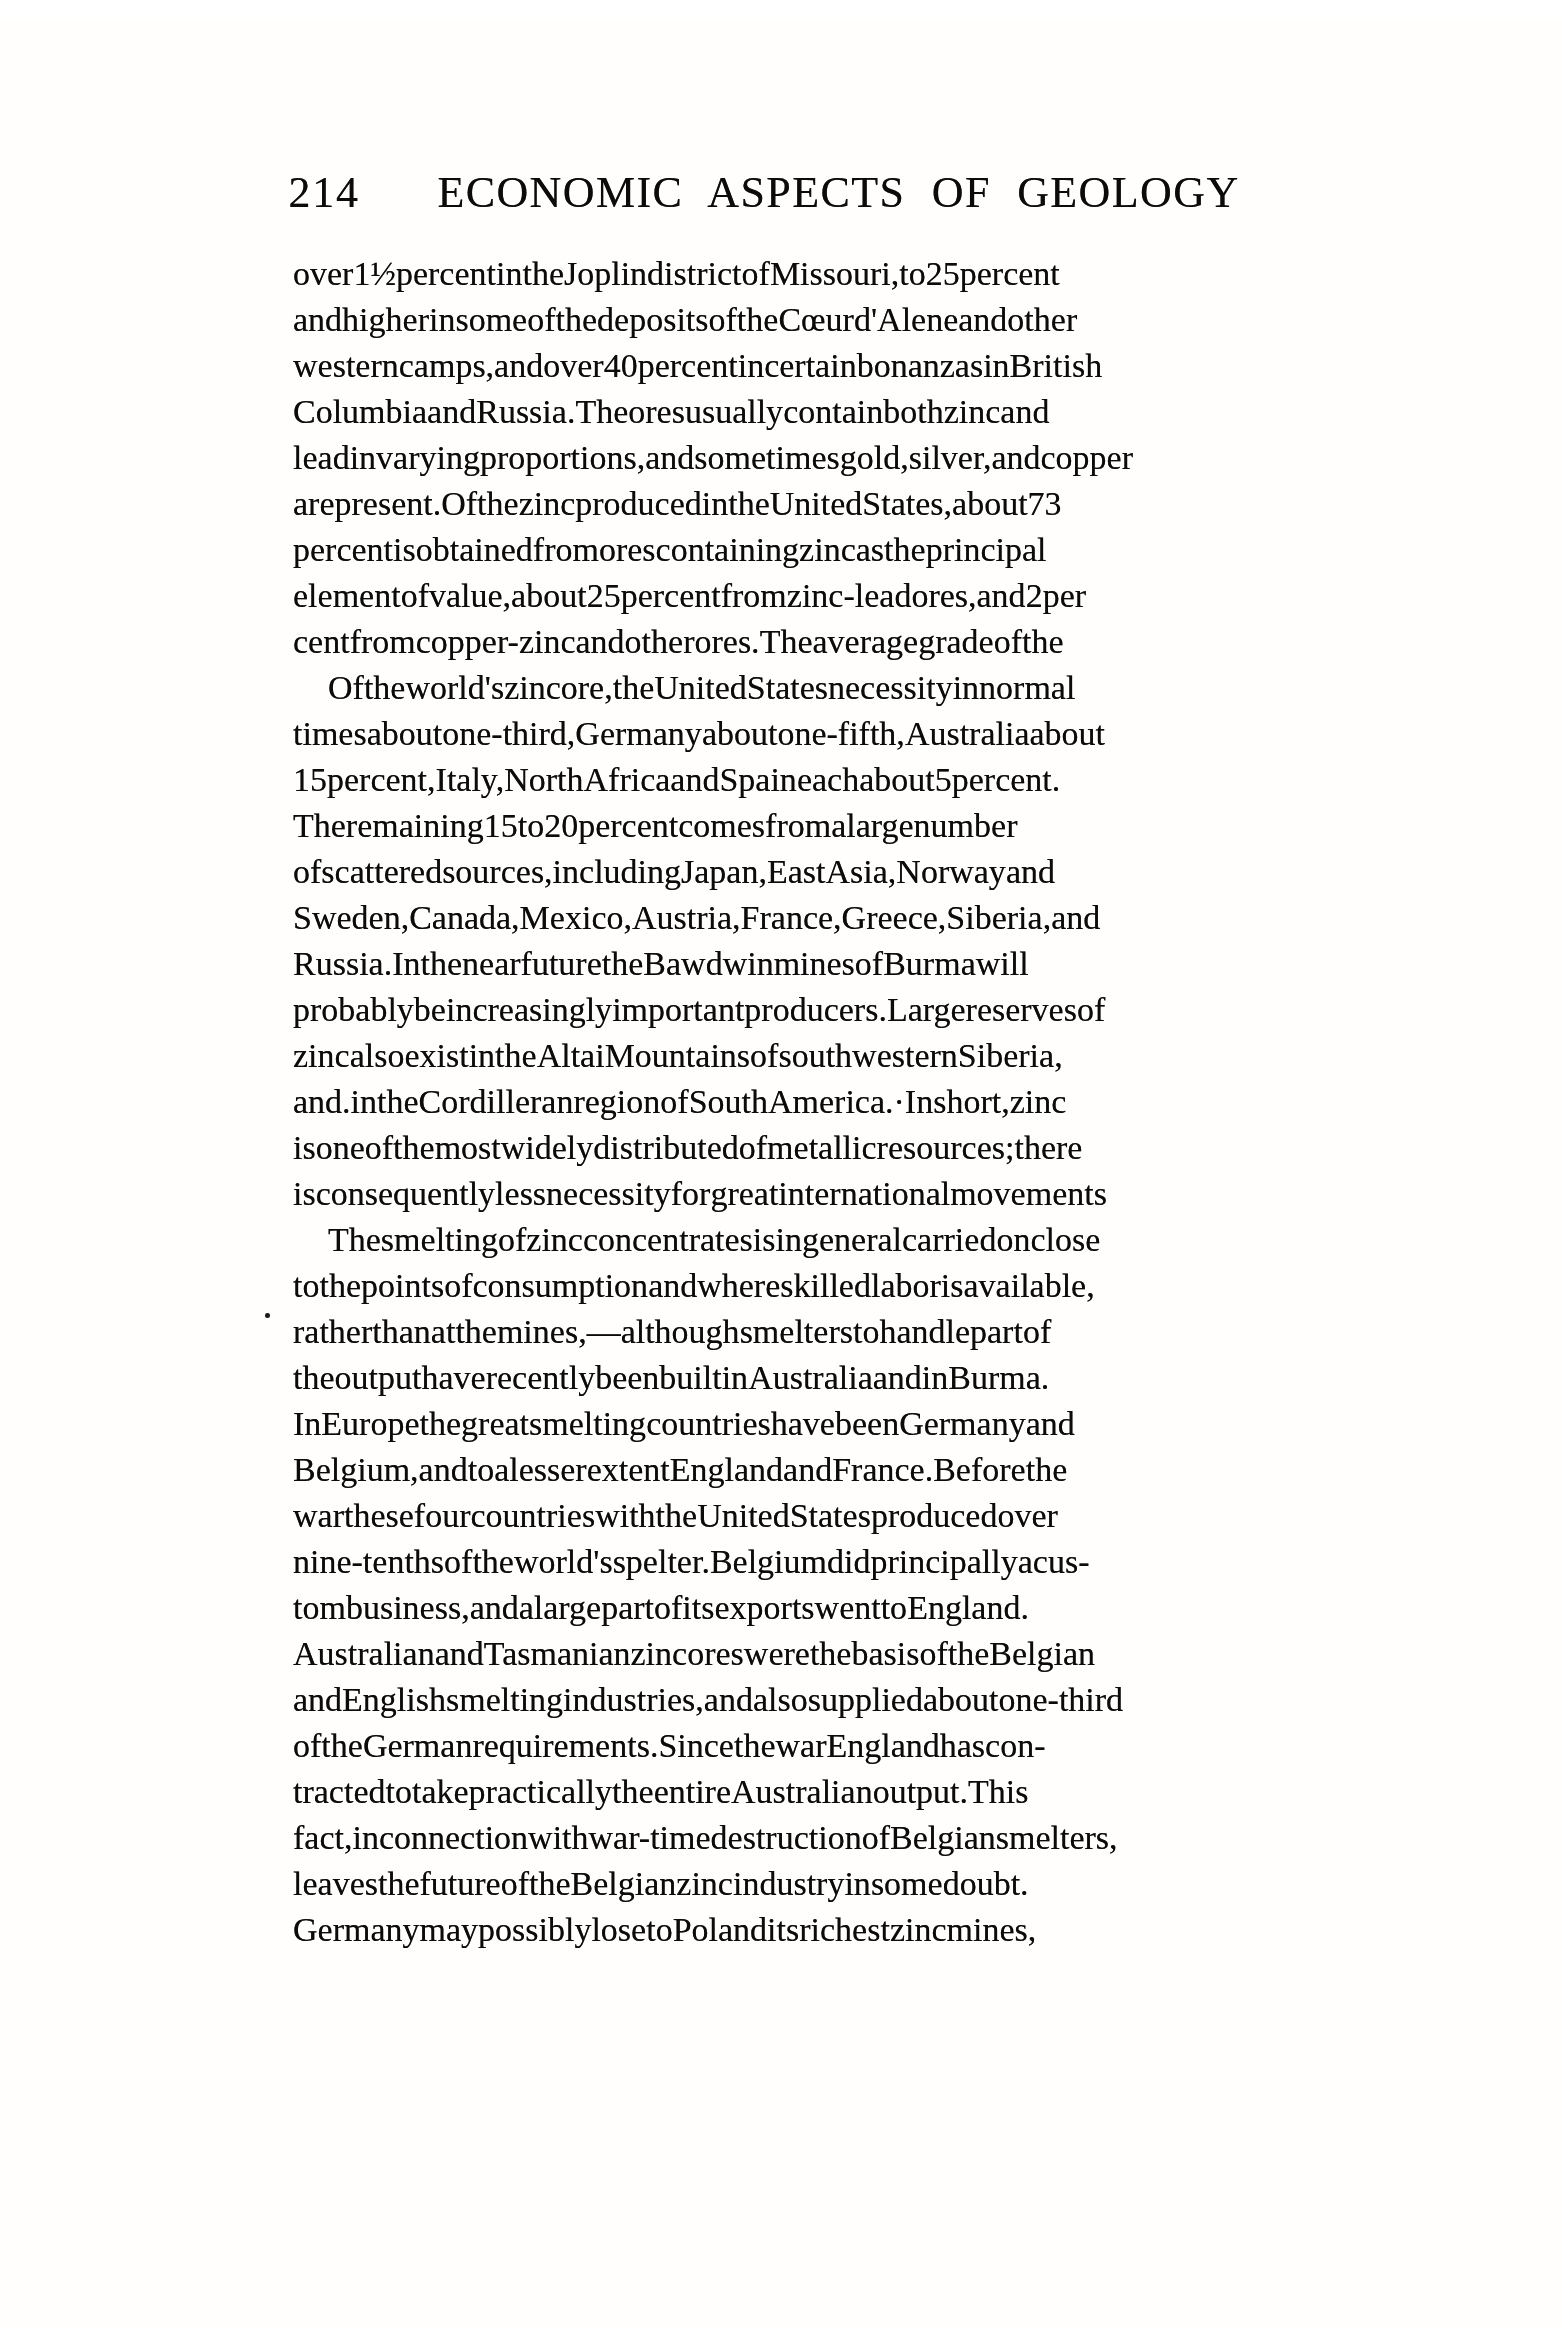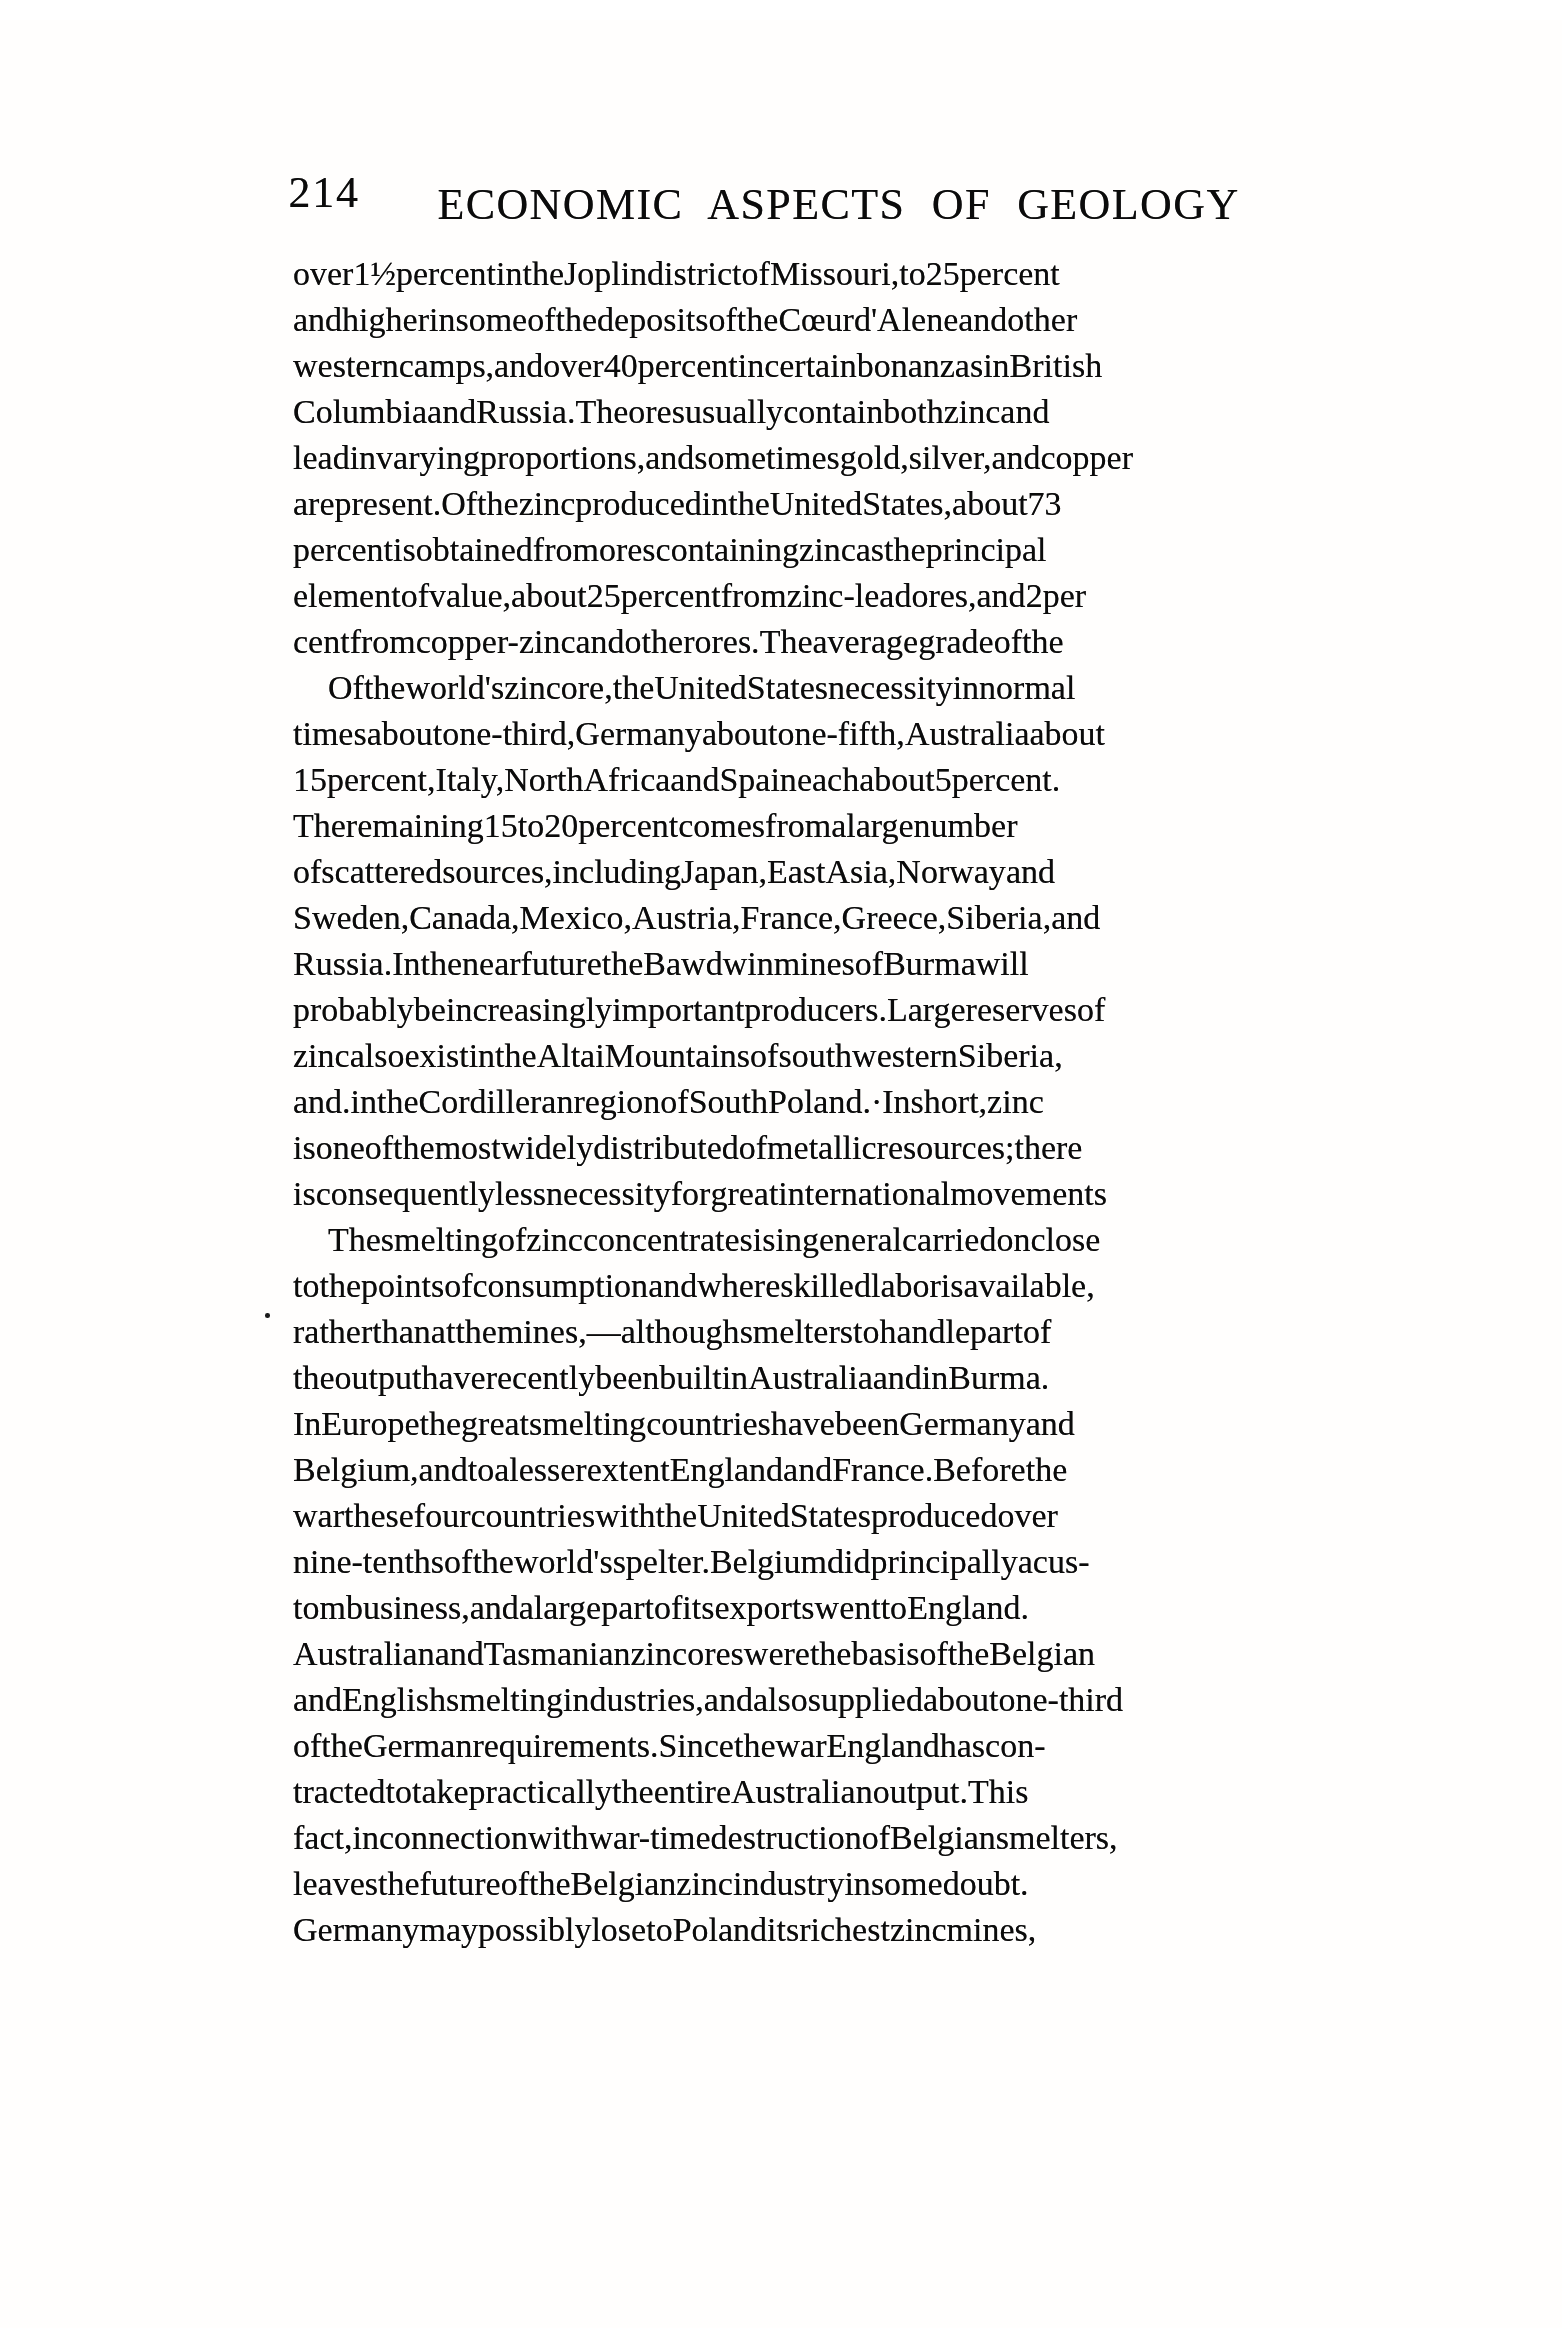--- a/index.html
+++ b/index.html
@@ -31,21 +31,21 @@
   .page-number {
     position: absolute;
     left: -4.6px;
     top: 0;
     letter-spacing: 1.8px;
   }
   .running-title {
     position: absolute;
     left: 0;
     right: 0;
-    top: 12px;
+    top: 0;
     text-align: center;
     letter-spacing: 1.4px;
     word-spacing: 14px;
   }
   .body-text {
     position: absolute;
     left: 293px;
     top: 231px;
     width: 1091px;
     font-size: 34px;
@@ -317,21 +317,21 @@
         <span>Siberia,</span>
       </div>
       <div class="line just">
         <span>and</span>
         <span>.in</span>
         <span>the</span>
         <span>Cordilleran</span>
         <span>region</span>
         <span>of</span>
         <span>South</span>
-        <span>Poland.</span>
+        <span>America.</span>
         <span>·</span>
         <span>In</span>
         <span>short,</span>
         <span>zinc</span>
       </div>
       <div class="line just">
         <span>is</span>
         <span>one</span>
         <span>of</span>
         <span>the</span>

